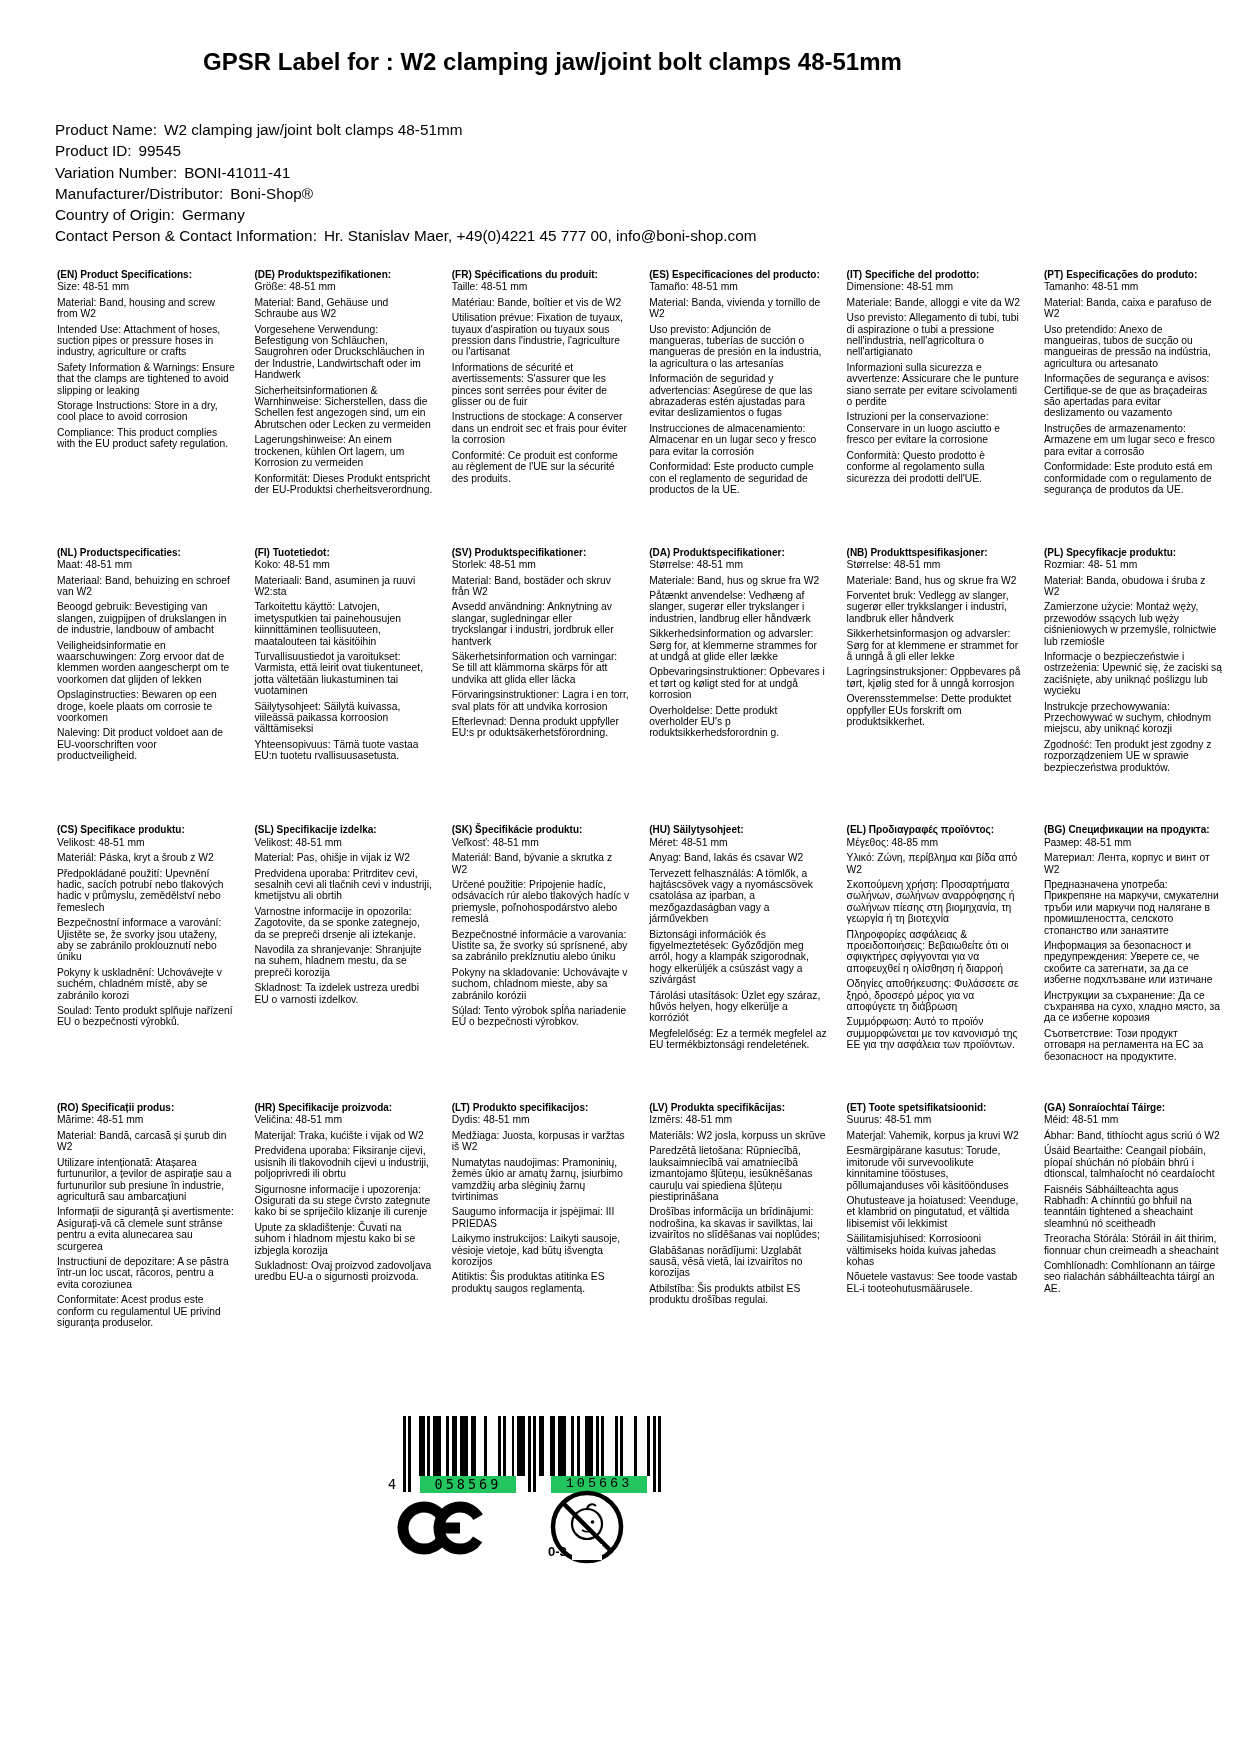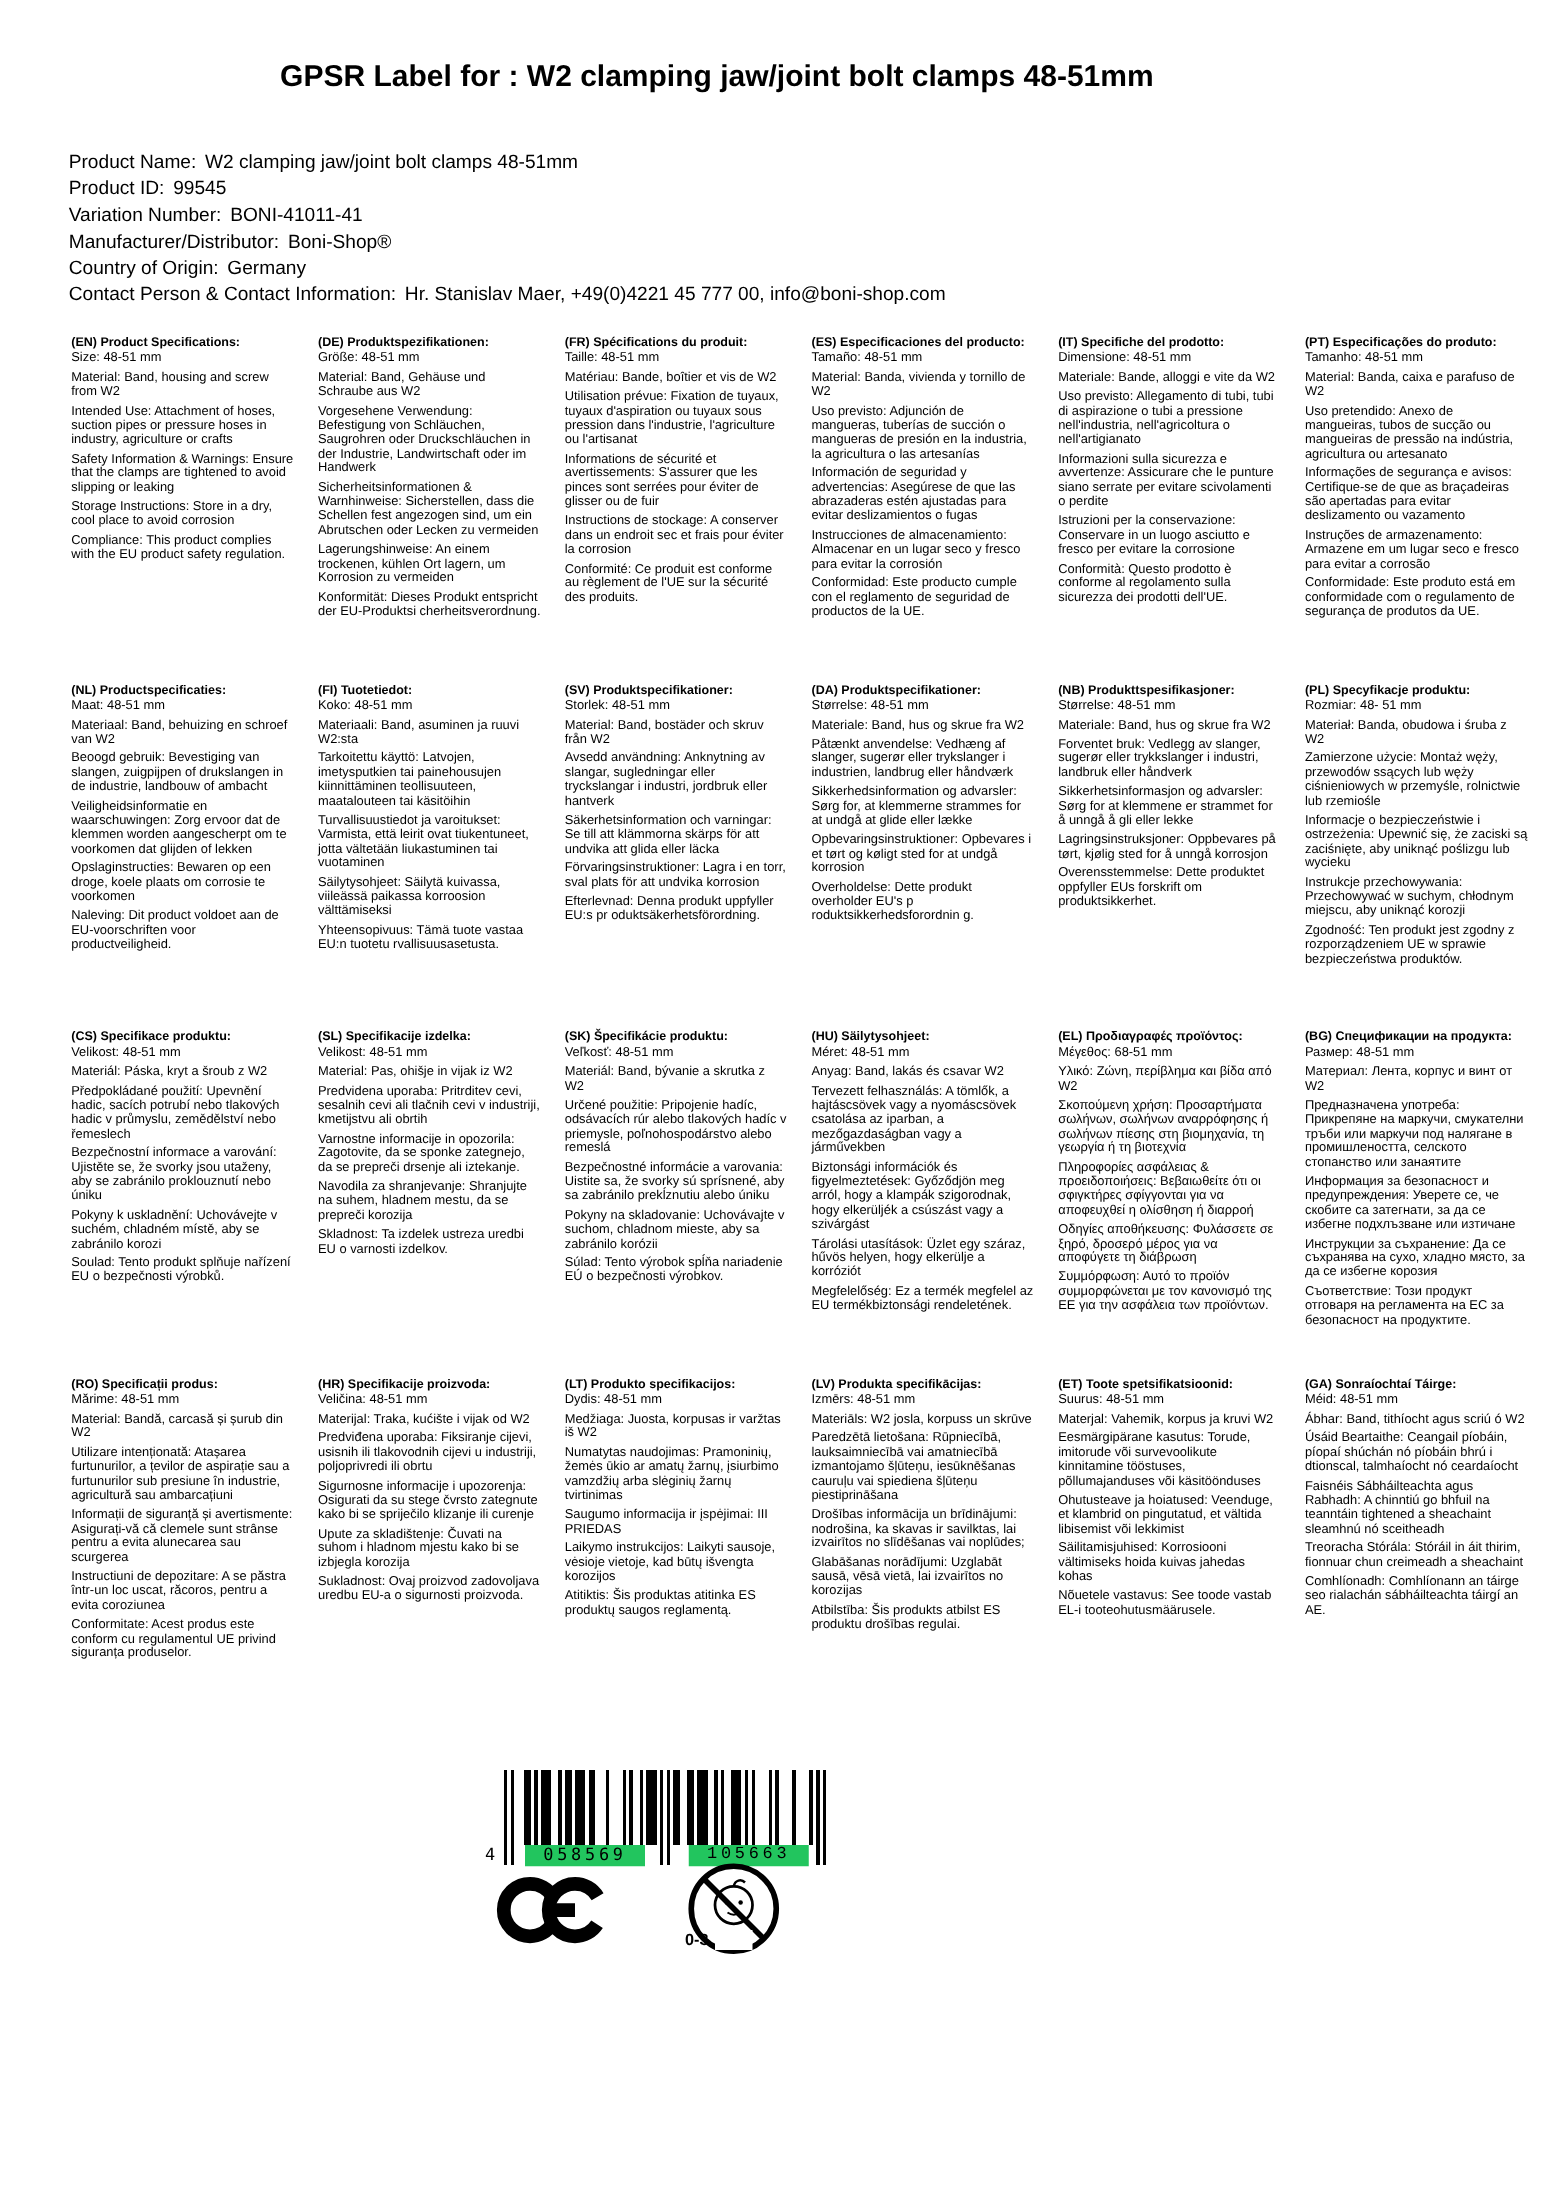--- a/index.html
+++ b/index.html
@@ -1,19 +1,19 @@
 <!DOCTYPE html>
 <html><head>
 <meta charset="utf-8">
 <style>
   html,body{margin:0;padding:0;background:#fff;}
   .page{position:relative;width:1241px;height:1754px;background:#fff;color:#000;
         font-family:"Liberation Sans",sans-serif;overflow:hidden;}
   .title{position:absolute;top:48px;left:0;width:1105px;margin:0;text-align:center;
-         font-size:24px;font-weight:bold;font-family:"Liberation Sans",sans-serif;padding-left:21px;}
+         font-size:24px;font-weight:bold;font-family:"Liberation Sans",sans-serif;}
   .info{position:absolute;left:55px;top:119px;font-size:15.3px;line-height:21.3px;}
   .info-row .info-label{font-weight:normal;margin-right:7px;}
   .grid{position:absolute;left:57px;top:269px;display:grid;
         grid-template-columns:repeat(6,197.4px);grid-auto-rows:277.7px;}
   .lang-cell{overflow:visible;}
   .lang-header{font-size:10px;font-weight:bold;line-height:11.4px;margin:0 0 1px;white-space:nowrap;}
   .lang-p{width:178px;font-size:10.3px;line-height:11.4px;margin:0 0 4px;}
   .barcode{position:absolute;left:403px;top:1416px;width:258px;height:82px;}
   .barcode svg{position:absolute;left:0;top:0;}
   .bd{position:absolute;top:60px;height:17px;font-family:"DejaVu Sans Mono",monospace;
@@ -182,21 +182,21 @@
         <div class="lang-header">(HU) Säilytysohjeet:</div>
         <p class="lang-p">Méret: 48-51 mm</p>
         <p class="lang-p">Anyag: Band, lakás és csavar W2</p>
         <p class="lang-p">Tervezett felhasználás: A tömlők, a hajtáscsövek vagy a nyomáscsövek csatolása az iparban, a mezőgazdaságban vagy a járművekben</p>
         <p class="lang-p">Biztonsági információk és figyelmeztetések: Győződjön meg arról, hogy a klampák szigorodnak, hogy elkerüljék a csúszást vagy a szivárgást</p>
         <p class="lang-p">Tárolási utasítások: Üzlet egy száraz, hűvös helyen, hogy elkerülje a korróziót</p>
         <p class="lang-p">Megfelelőség: Ez a termék megfelel az EU termékbiztonsági rendeletének.</p>
       </div>
       <div class="lang-cell">
         <div class="lang-header">(EL) Προδιαγραφές προϊόντος:</div>
-        <p class="lang-p">Μέγεθος: 68-51 mm</p>
+        <p class="lang-p">Μέγεθος: 48-85 mm</p>
         <p class="lang-p">Υλικό: Ζώνη, περίβλημα και βίδα από W2</p>
         <p class="lang-p">Σκοπούμενη χρήση: Προσαρτήματα σωλήνων, σωλήνων αναρρόφησης ή σωλήνων πίεσης στη βιομηχανία, τη γεωργία ή τη βιοτεχνία</p>
         <p class="lang-p">Πληροφορίες ασφάλειας &amp; προειδοποιήσεις: Βεβαιωθείτε ότι οι σφιγκτήρες σφίγγονται για να αποφευχθεί η ολίσθηση ή διαρροή</p>
         <p class="lang-p">Οδηγίες αποθήκευσης: Φυλάσσετε σε ξηρό, δροσερό μέρος για να αποφύγετε τη διάβρωση</p>
         <p class="lang-p">Συμμόρφωση: Αυτό το προϊόν συμμορφώνεται με τον κανονισμό της ΕΕ για την ασφάλεια των προϊόντων.</p>
       </div>
       <div class="lang-cell">
         <div class="lang-header">(BG) Спецификации на продукта:</div>
         <p class="lang-p">Размер: 48-51 mm</p>
         <p class="lang-p">Материал: Лента, корпус и винт от W2</p>

